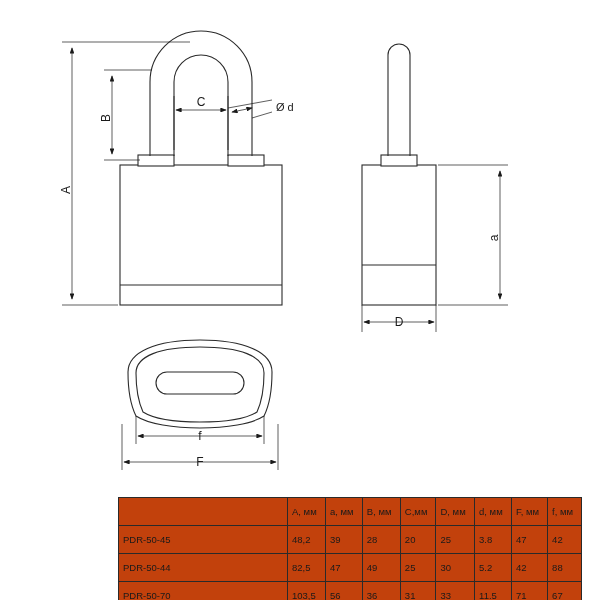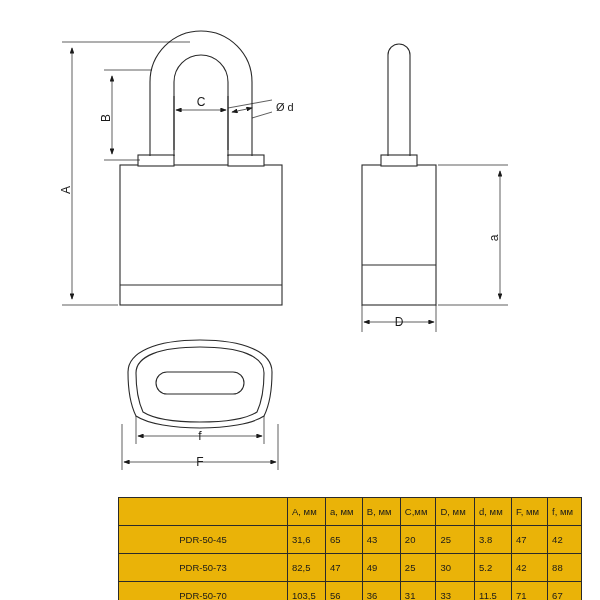--- a/index.html
+++ b/index.html
@@ -45,26 +45,25 @@
     font-size: 9.5px;
     font-family: "Liberation Sans", sans-serif;
   }
   #spec-table th, #spec-table td {
     border: 1px solid #2a2a2a;
     padding: 0 4px;
     height: 27px;
     text-align: left;
     font-weight: normal;
     color: #1a1a1a;
-    background: #eab308;
+    background: #c2410c;
     white-space: nowrap;
   }
   #spec-table th.model-col, #spec-table td.model-col {
     width: 160px;
-    text-align: center;
   }
   #spec-table th {
     font-size: 9.5px;
   }
 </style>
 </head>
 <body>
 
 <div id="stage">
 
@@ -172,31 +171,31 @@
         <th>C,мм</th>
         <th>D, мм</th>
         <th>d, мм</th>
         <th>F, мм</th>
         <th>f, мм</th>
       </tr>
     </thead>
     <tbody>
       <tr>
         <td class="model-col">PDR-50-45</td>
-        <td>31,6</td>
-        <td>65</td>
-        <td>43</td>
+        <td>48,2</td>
+        <td>39</td>
+        <td>28</td>
         <td>20</td>
         <td>25</td>
         <td>3.8</td>
         <td>47</td>
         <td>42</td>
       </tr>
       <tr>
-        <td class="model-col">PDR-50-73</td>
+        <td class="model-col">PDR-50-44</td>
         <td>82,5</td>
         <td>47</td>
         <td>49</td>
         <td>25</td>
         <td>30</td>
         <td>5.2</td>
         <td>42</td>
         <td>88</td>
       </tr>
       <tr>

